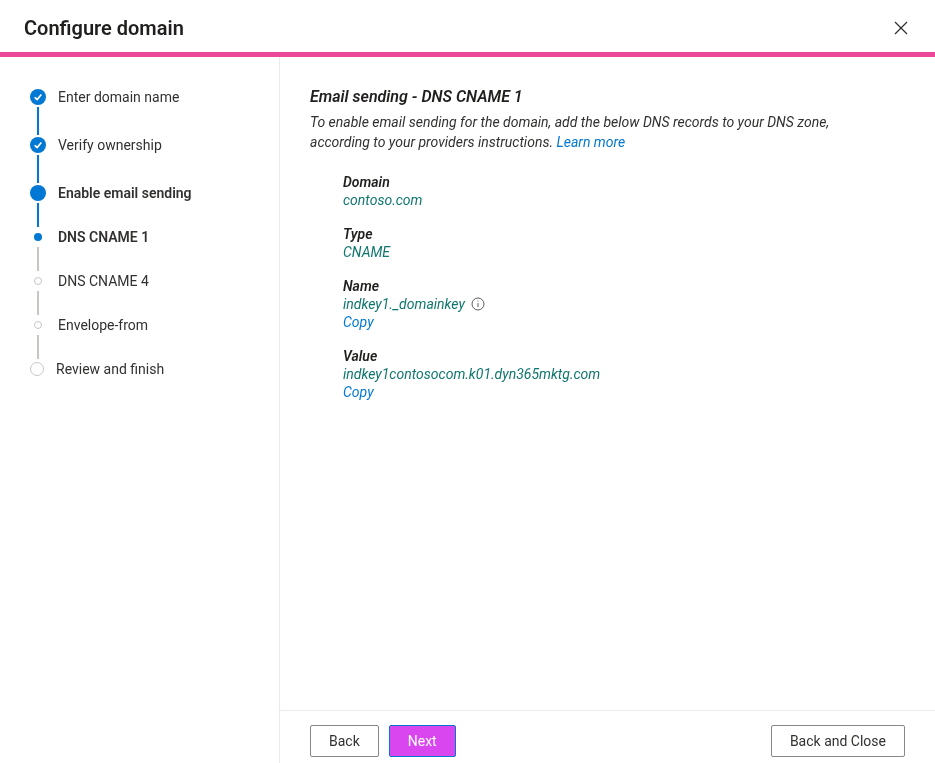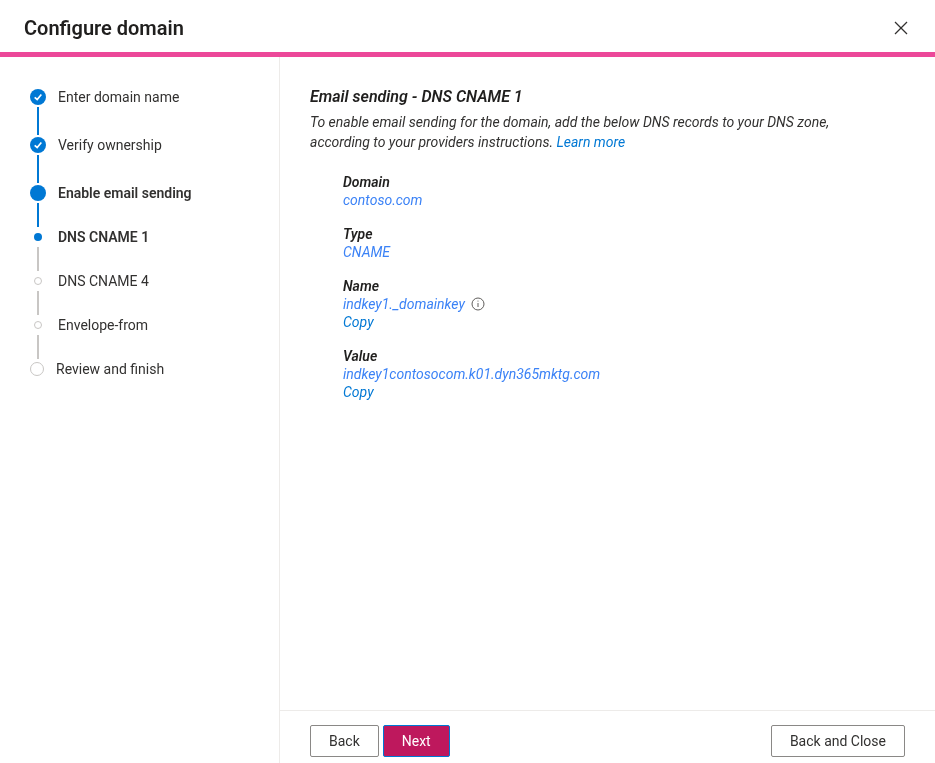--- a/index.html
+++ b/index.html
@@ -55,21 +55,21 @@
     overflow: auto;
     font-style: italic;
   }
   .footer {
     border-top: 1px solid #edebe9;
     padding: 14px 30px;
     display: flex;
     justify-content: space-between;
     align-items: center;
   }
-  .footer-left { display: flex; gap: 4px; }
+  .footer-left { display: flex; gap: 10px; }
 
   
   .step {
     display: flex;
     align-items: center;
     position: relative;
     min-height: 20px;
   }
   .step-connector {
     width: 2px;
@@ -125,21 +125,21 @@
   .desc {
     font-size: 14px;
     color: #323130;
     line-height: 20px;
     margin-bottom: 22px;
     max-width: 580px;
   }
   .desc a { color: #0078d4; text-decoration: none; cursor: pointer; }
   .field { margin-bottom: 18px; margin-left: 33px; }
   .field-label { font-weight: 600; font-size: 14px; color: #201f1e; margin-bottom: 2px; }
-  .field-value { font-size: 14px; color: #3b82f6; display: flex; align-items: center; gap: 6px; }
+  .field-value { font-size: 14px; color: #0f766e; display: flex; align-items: center; gap: 6px; }
   .info-icon {
     width: 14px; height: 14px;
     display: inline-flex; align-items: center; justify-content: center;
     color: #605e5c;
   }
   .info-icon svg { width: 14px; height: 14px; }
   .copy-link {
     color: #0078d4;
     font-size: 14px;
     cursor: pointer;
@@ -156,21 +156,21 @@
     border: 1px solid #8a8886;
     background: #fff;
     color: #323130;
     cursor: pointer;
     display: inline-flex;
     align-items: center;
     justify-content: center;
     font-family: inherit;
   }
   .btn.primary {
-    background: #be185d;
+    background: #d946ef;
     border-color: #0078d4;
     color: #fff;
   }
 </style>
 </head>
 <body>
 
 <div class="header">
   <div class="header-title">Configure domain</div>
   <div class="close-btn">

